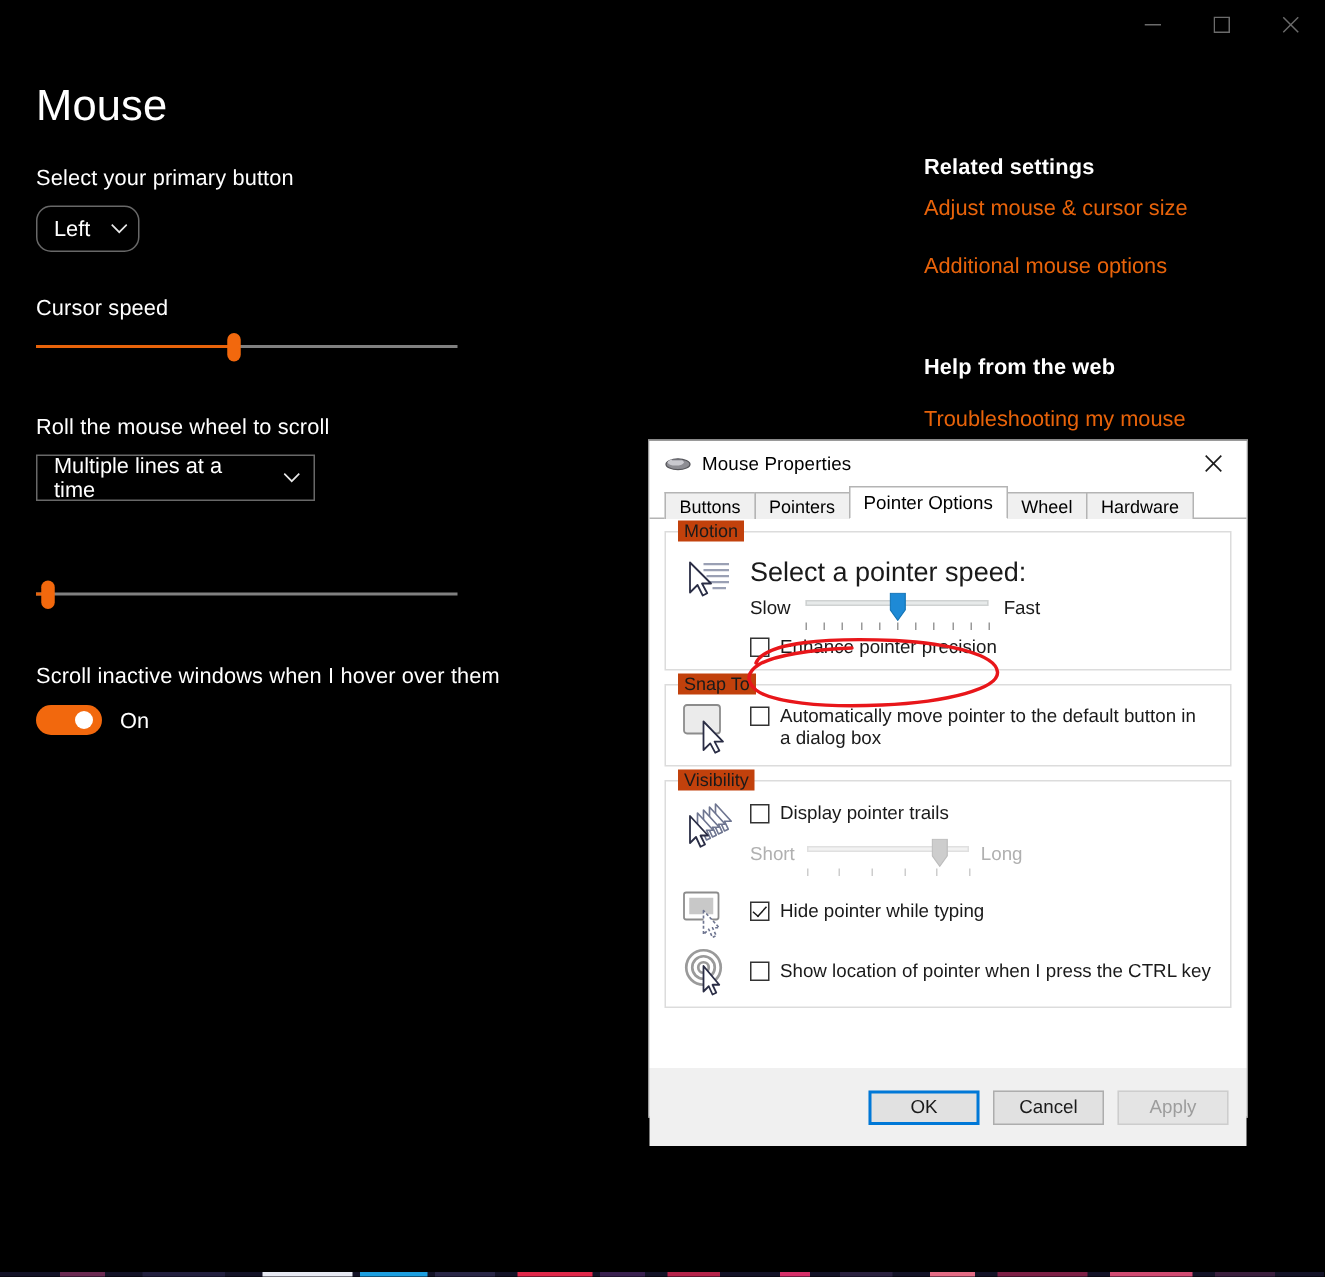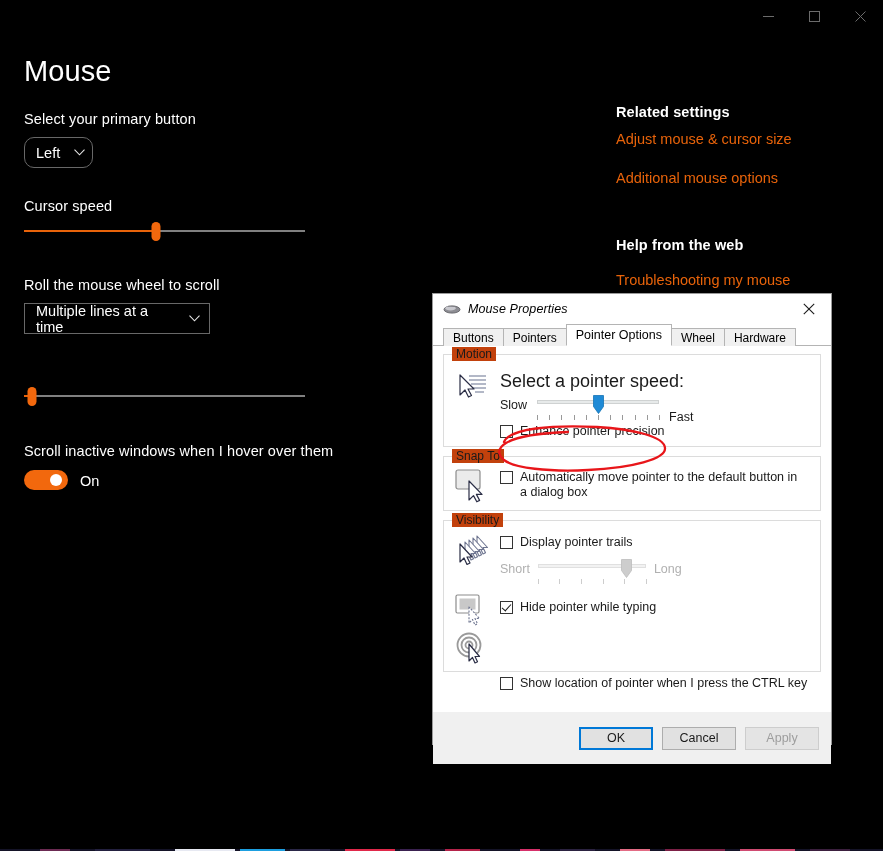--- a/index.html
+++ b/index.html
@@ -88,21 +88,21 @@
   }
 
   
   .dlg {
     position: absolute; left: 432px; top: 293px; width: 400px; height: 452px;
     background: #f0f0f0; border: 1px solid #9a9a9a;
     font-family: "Liberation Sans", sans-serif;
   }
   .dlg-title {
     position: relative; height: 30px; background: #ffffff;
-    display: flex; align-items: center; padding-left: 10px; font-style: italic;
+    display: flex; align-items: center; padding-left: 10px;
   }
   .dlg-title .mouse-ico { width: 18px; height: 14px; margin-right: 7px; }
   .dlg-title .t {
     font-size: 12.5px; color: #000000; letter-spacing: .1px;
   }
   .dlg-close {
     position: absolute; right: 0; top: 0; width: 44px; height: 30px;
     display: flex; align-items: center; justify-content: center;
     color: #1a1a1a; cursor: pointer;
   }
@@ -329,21 +329,21 @@
                 <i style="left: 30%;"></i>
                 <i style="left: 40%;"></i>
                 <i style="left: 50%;"></i>
                 <i style="left: 60%;"></i>
                 <i style="left: 70%;"></i>
                 <i style="left: 80%;"></i>
                 <i style="left: 90%;"></i>
                 <i style="left: 100%;"></i>
               </div>
           </div>
-          <span class="sl-cap" style="margin-top:15px;">Fast</span>
+          <span class="sl-cap" style="margin-top:3px;">Fast</span>
         </div>
 
         <div class="ckrow" style="position:absolute; left:56px; top:69px;">
           <span class="cbox" id="cb-enhance"></span>
           <span class="ctext">Enhance pointer precision</span>
         </div>
       </div>
 
       <div class="group" style="height:55px;">
         <div class="gtitle">Snap To</div>
@@ -415,21 +415,21 @@
         </div>
 
         <div style="position:absolute; left:11px; top:111px;">
           <svg width="34" height="32" viewBox="0 0 34 32">
             <circle cx="14" cy="13" r="11.5" fill="none" stroke="#9a9a9a" stroke-width="1.8"></circle>
             <circle cx="14" cy="13" r="7.5" fill="none" stroke="#9a9a9a" stroke-width="1.8"></circle>
             <circle cx="14" cy="13" r="3.5" fill="none" stroke="#9a9a9a" stroke-width="1.8"></circle>
             <path d="M14 12 L14 29 L17.5 25.5 L20 31 L22.5 29.8 L20 24.5 L24.5 24.5 Z" fill="#ffffff" stroke="#2a2d45" stroke-width="1.2" stroke-linejoin="round"></path>
           </svg>
         </div>
-        <div class="ckrow" style="position:absolute; left:56px; top:119px;margin-top:36px;">
+        <div class="ckrow" style="position:absolute; left:56px; top:119px;">
           <span class="cbox" id="cb-ctrl"></span>
           <span class="ctext">Show location of pointer when I press the CTRL key</span>
         </div>
       </div>
     </div>
 
     <div class="dlg-foot">
       <div class="btn default">OK</div>
       <div class="btn">Cancel</div>
       <div class="btn disabled">Apply</div>

